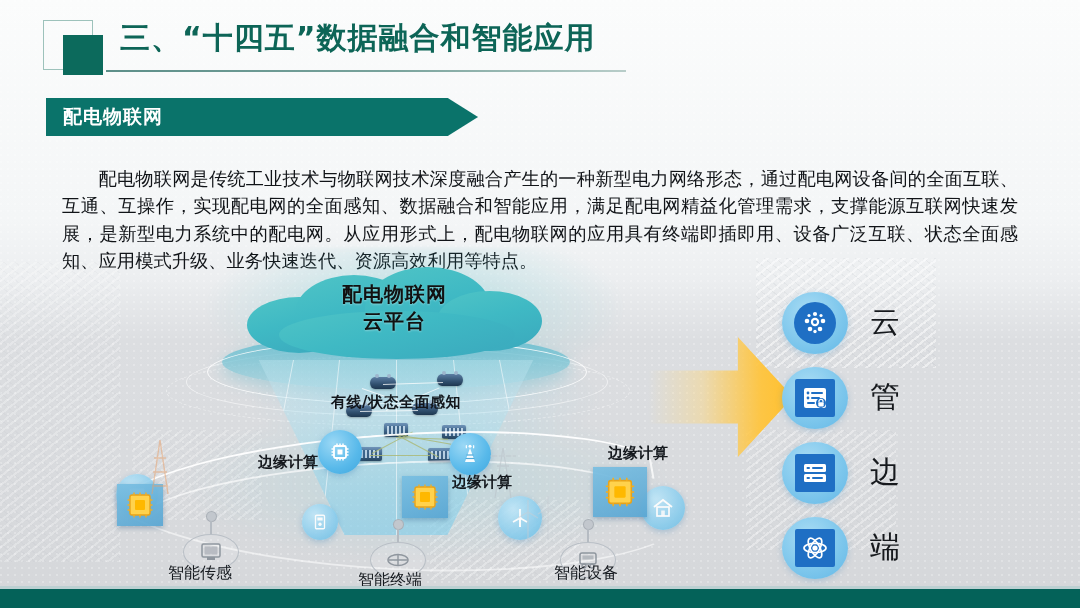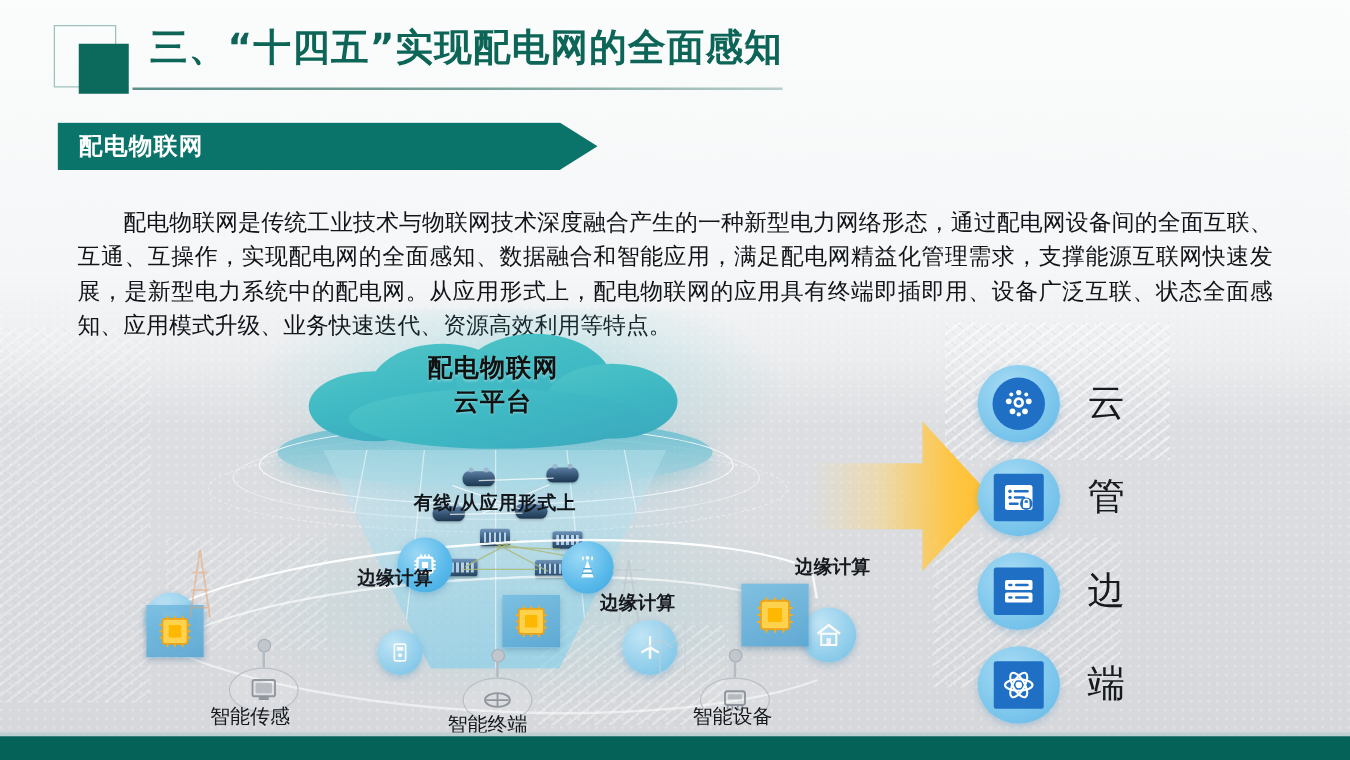--- a/index.html
+++ b/index.html
@@ -191,21 +191,21 @@
   .pin .stem{width:1.5px;height:13px;background:#b5bbc2;}
   .pin .oval{
     width:54px;height:34px;border-radius:50%;
     border:1.4px solid #b9bfc6;display:flex;align-items:center;justify-content:center;
     background:rgba(255,255,255,.12);
   }
 
   
   .ilbl{position:absolute;font-size:14px;color:#15191e;white-space:nowrap;}
   .ilbl.bold{font-weight:normal;}
-  .ilbl.b15{font-size:15px;font-weight:bold;margin-left:28px;}
+  .ilbl.b15{font-size:15px;font-weight:bold;}
 
   
   .pylon{position:absolute;opacity:.5;}
 
   
   .arrow{
     position:absolute;left:648px;top:89px;width:145px;height:120px;
     clip-path:polygon(0% 28%, 62% 28%, 62% 0%, 100% 50%, 62% 100%, 62% 72%, 0% 72%);
     background:linear-gradient(90deg, rgba(255,214,120,0) 0%, rgba(255,214,120,.45) 38%, rgba(255,196,60,.95) 78%, #ffc02e 100%);
   }
@@ -251,21 +251,21 @@
   <div class="noise"></div>
   <div class="hatch h1"></div>
   <div class="hatch h2"></div>
   <div class="hatch h3"></div>
   <div class="hatch h4"></div>
   <div class="hatch h5"></div>
 
   <div class="header">
     <div class="sq-outline"></div>
     <div class="sq-solid"></div>
-    <div class="title">三、“十四五”实现配电网的全面感知</div>
+    <div class="title">三、“十四五”数据融合和智能应用</div>
     <div class="title-rule"></div>
   </div>
 
   <div class="banner">
     <span>配电物联网</span>
   </div>
 
   <div class="para">配电物联网是传统工业技术与物联网技术深度融合产生的一种新型电力网络形态，通过配电网设备间的全面互联、互通、互操作，实现配电网的全面感知、数据融合和智能应用，满足配电网精益化管理需求，支撑能源互联网快速发展，是新型电力系统中的配电网。从应用形式上，配电物联网的应用具有终端即插即用、设备广泛互联、状态全面感知、应用模式升级、业务快速迭代、资源高效利用等特点。</div>
 
   <div class="illu">
@@ -299,21 +299,21 @@
 
     <div class="router" style="left:370px;top:129px;"></div>
     <div class="router" style="left:437px;top:126px;"></div>
     <div class="router" style="left:346px;top:157px;"></div>
     <div class="router" style="left:412px;top:155px;"></div>
     <div class="link w" style="left:383px;top:136px;width:60px;transform:rotate(-2deg);"></div>
     <div class="link w" style="left:360px;top:163px;width:58px;transform:rotate(-1deg);"></div>
     <div class="link w" style="left:362px;top:140px;width:58px;transform:rotate(19deg);"></div>
     <div class="link w" style="left:386px;top:162px;width:58px;transform:rotate(-23deg);"></div>
 
-    <div class="comm-label">有线/从应用形式上</div>
+    <div class="comm-label">有线/状态全面感知</div>
 
     <div class="switch" style="left:384px;top:175px;">
         <span></span>
       </div>
     <div class="switch" style="left:442px;top:177px;">
         <span></span>
       </div>
     <div class="switch" style="left:358px;top:199px;">
         <span></span>
       </div>

